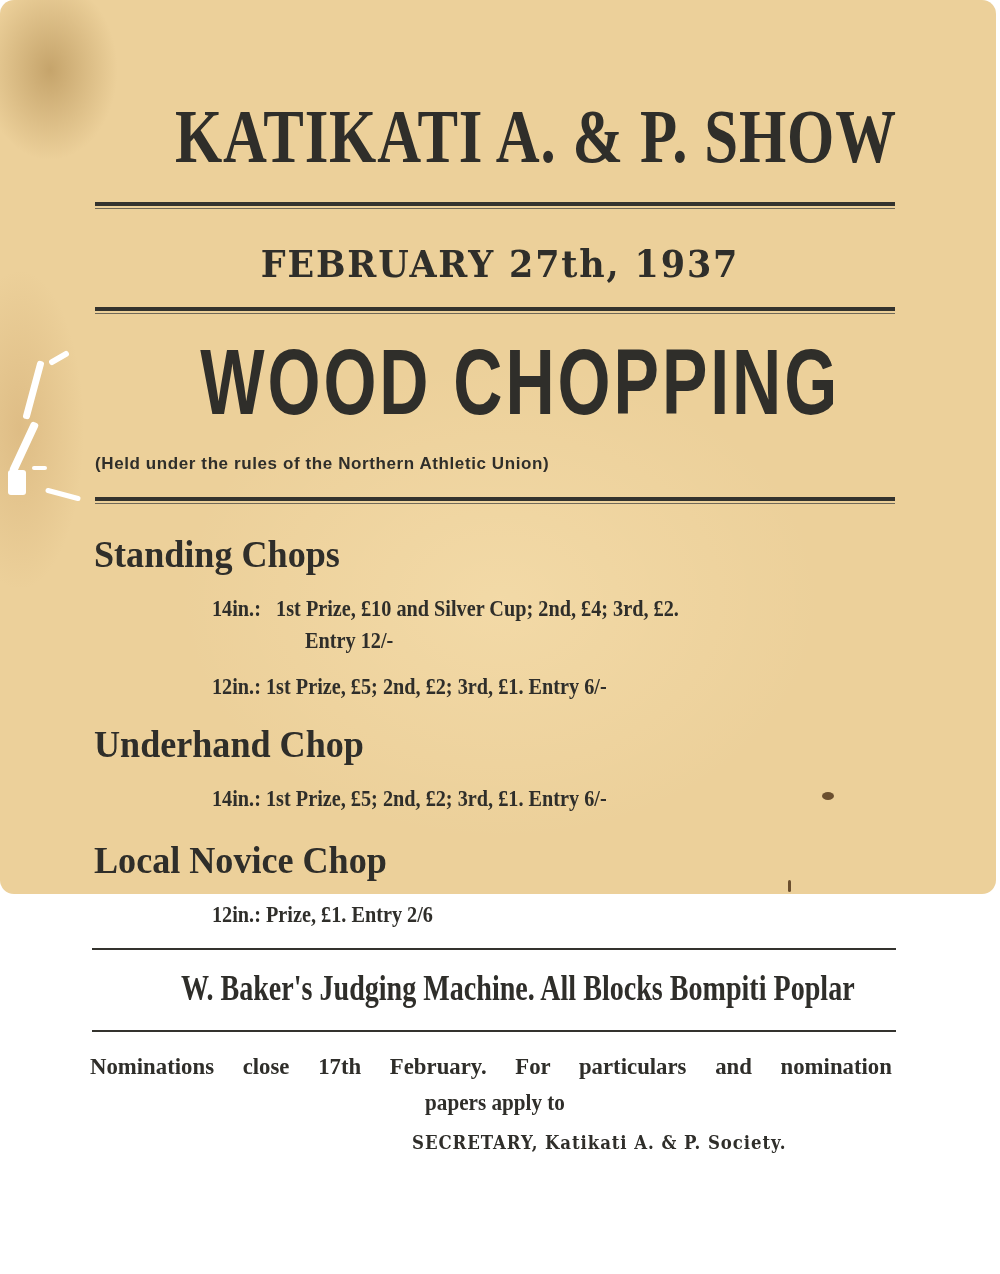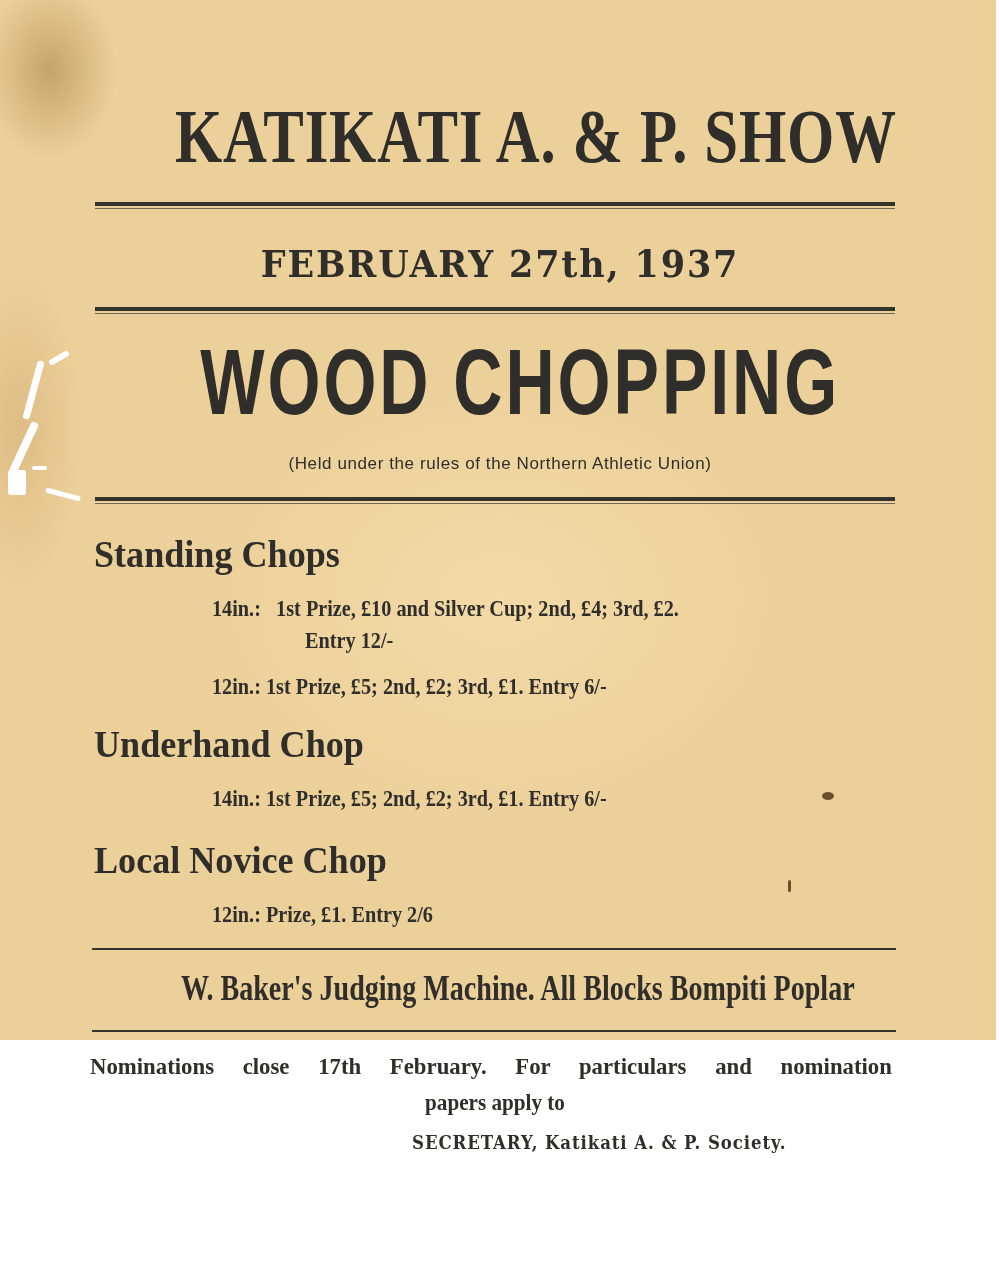--- a/index.html
+++ b/index.html
@@ -1,27 +1,28 @@
 <!DOCTYPE html>
 <html><head>
   <meta charset="utf-8">
   <style>
     html, body { margin: 0; padding: 0; }
     body {
       width: 1000px; height: 1274px; background: #ffffff;
       position: relative; overflow: hidden;
     }
     .paper {
-      position: absolute; left: 0; top: 0; width: 996px; height: 1040px;
+      position: absolute; left: 0; top: 0; width: 996px; height: 894px;
       background: #ecd09a;
       background-image:
         radial-gradient(ellipse 90px 120px at 50px 70px, rgba(150,110,50,0.45), rgba(150,110,50,0) 75%),
         radial-gradient(ellipse 80px 200px at 20px 430px, rgba(180,130,70,0.25), rgba(180,130,70,0) 80%),
         radial-gradient(ellipse 400px 300px at 500px 600px, rgba(255,235,190,0.35), rgba(255,235,190,0) 80%);
       color: #2f2e2a;
+      border-radius: 14px;
     }
     .abs { position: absolute; }
     .serif-cond { font-family: "Liberation Serif", "DejaVu Serif", serif; }
     .sans { font-family: "Liberation Sans", "DejaVu Sans", sans-serif; }
 
     .title {
       left: 95px; top: 96px; width: 800px; text-align: center;
       font-size: 76px; font-weight: 700; letter-spacing: 1px;
       transform: scaleX(0.80); transform-origin: center;
       line-height: 80px; white-space: nowrap;
@@ -31,22 +32,22 @@
       font-size: 38px; font-weight: 900; letter-spacing: 2px; line-height: 48px;
       font-family: "DejaVu Serif", serif;
       transform: scaleX(0.92);
     }
     .event {
       left: 95px; top: 332px; width: 810px; text-align: center;
       font-size: 92px; font-weight: 700; letter-spacing: 4px; line-height: 100px;
       transform: scaleX(0.74); transform-origin: center; white-space: nowrap;
     }
     .rules {
-      left: 95px; top: 452px; width: 810px; text-align: center;
-      font-size: 17px; font-weight: 400; letter-spacing: 0.6px; line-height: 24px;
+      left: 95px; top: 452px; width: 810px; 
+      font-size: 17px; font-weight: 700; letter-spacing: 0.6px; line-height: 24px;
     }
     .rule-double { left: 95px; width: 800px; height: 8px; }
     .rule-double .thick { position: absolute; left: 0; right: 0; top: 0; height: 4px; background: #34332e; }
     .rule-double .thin { position: absolute; left: 0; right: 0; top: 6px; height: 1px; background: #5a574c; opacity: 0.85; }
     .rule-single { left: 92px; width: 804px; height: 2px; background: #34332e; }
 
     .section-head {
       left: 94px; font-size: 38px; font-weight: 700; line-height: 44px;
       transform: scaleX(0.95); transform-origin: left;
       white-space: nowrap;

